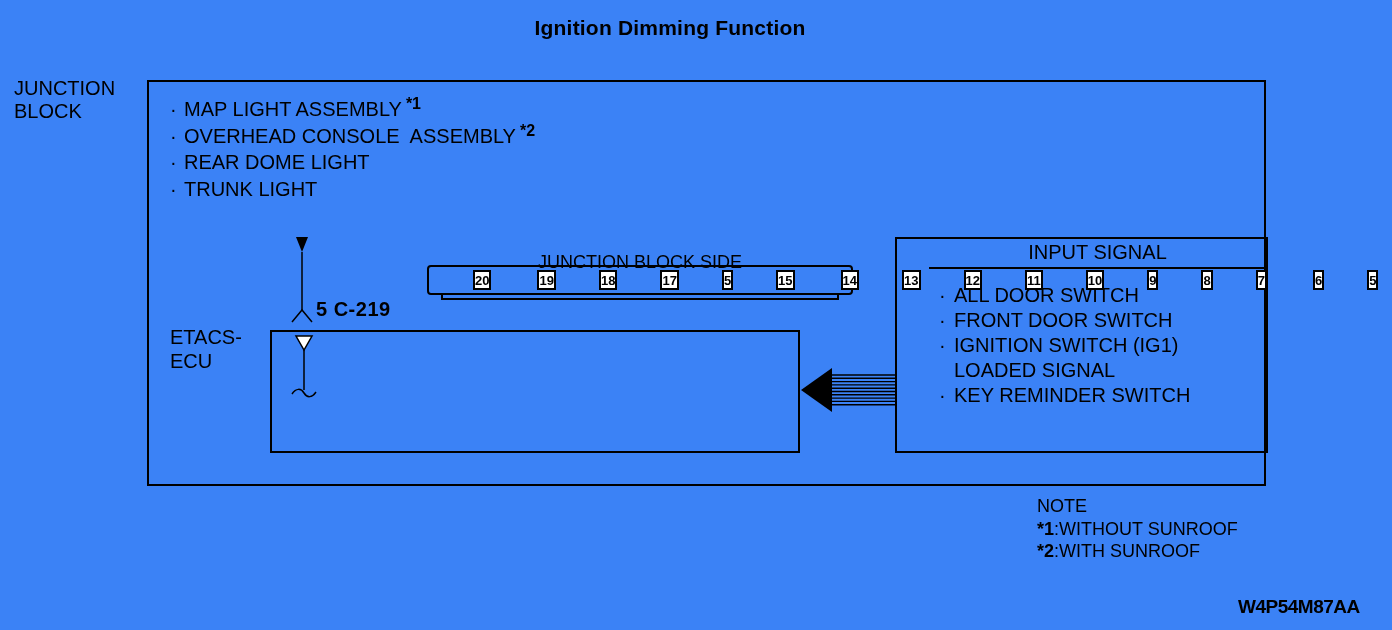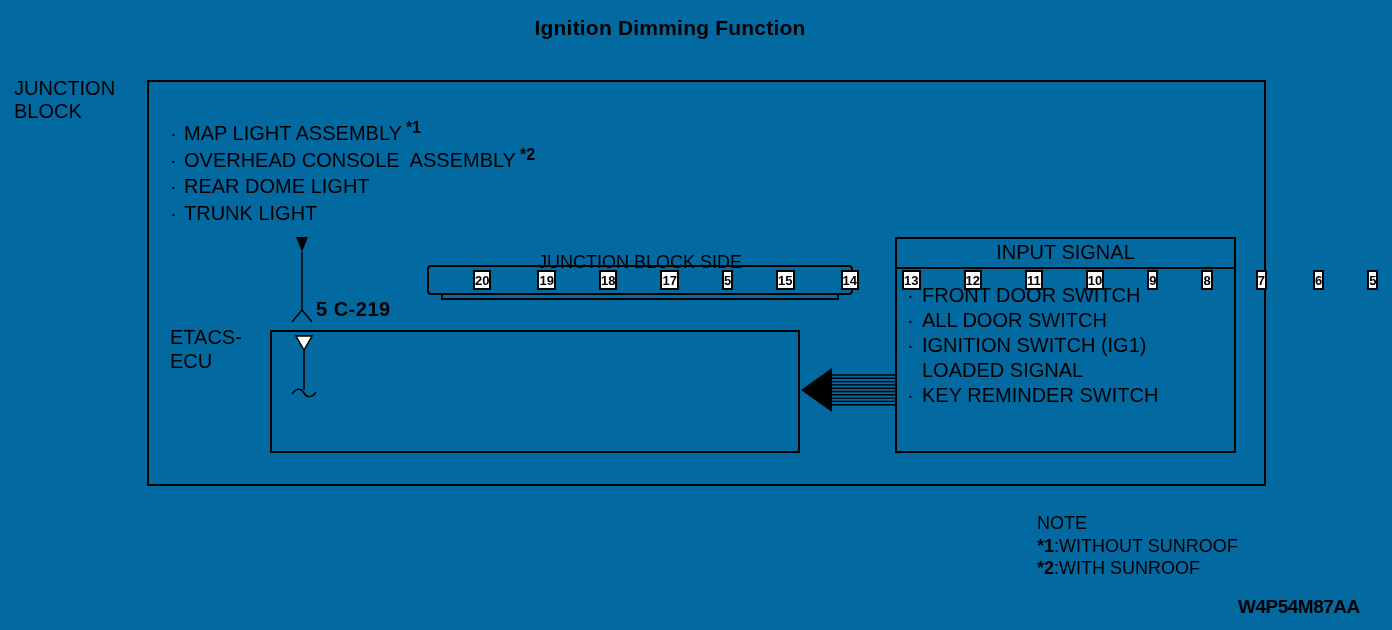--- a/index.html
+++ b/index.html
@@ -1,27 +1,27 @@
 <!DOCTYPE html>
 <html><head>
 <meta charset="utf-8">
 <style>
   html,body{margin:0;padding:0;background:#fff;}
   .canvas{
-    position:relative;width:1392px;height:630px;background:#0369a1;color:#000;
+    position:relative;width:1392px;height:630px;background:#3b82f6;color:#000;
     font-family:"Liberation Sans",sans-serif;overflow:hidden;
   }
   .abs{position:absolute;}
   .title{
     left:340px;top:16px;width:660px;text-align:center;
     font-size:21px;font-weight:bold;letter-spacing:.2px;
   }
   .jb-label{left:14px;top:77px;font-size:20px;line-height:23px;}
   .outer-box{left:147px;top:80px;width:1115px;height:402px;border:2px solid #000;}
-  .load-list{left:170px;top:97px;font-size:20px;line-height:25.5px;margin-top:24px;}
+  .load-list{left:170px;top:97px;font-size:20px;line-height:25.5px;}
   .load-row{white-space:pre;}
   .bullet{display:inline-block;width:14px;}
   .sup{font-weight:bold;font-size:16px;position:relative;top:-7px;margin-left:4px;}
   .conn-label{left:316px;top:298px;font-size:20px;font-weight:bold;letter-spacing:.5px;}
   .jbs-label{left:427px;top:252px;width:426px;text-align:center;font-size:18px;}
   .pin-strip{
     left:427px;top:265px;width:426px;height:30px;border:2px solid #000;border-radius:4px;
     box-sizing:border-box;
   }
   .pin-row{display:flex;align-items:center;gap:1px;height:100%;padding:2px;box-sizing:border-box;}
@@ -30,29 +30,29 @@
     display:flex;align-items:center;justify-content:center;
     font-size:13px;font-weight:bold;background:#fff;margin-left:42px;
   }
   .pin-gap{flex:0 0 2px;}
   .pin-lip{
     position:absolute;left:12px;right:12px;top:100%;height:5px;
     border:2px solid #000;border-top:none;
   }
   .etacs-label{left:170px;top:325px;font-size:20px;line-height:24px;}
   .etacs-box{left:270px;top:330px;width:526px;height:119px;border:2px solid #000;}
-  .input-box{left:895px;top:237px;width:337px;height:212px;border:2px solid #000;}
+  .input-box{left:895px;top:237px;width:337px;height:212px;border:2px solid #000;padding-left:32px;}
   .input-header{
     height:28px;line-height:27px;border-bottom:2px solid #000;
     text-align:center;font-size:20px;
   }
   .input-list{padding:14px 0 0 10px;font-size:20px;line-height:25px;}
   .input-row{white-space:pre;}
   .input-bullet{display:inline-block;width:15px;}
-  .note{left:1037px;top:495px;font-size:18px;line-height:22.5px;margin-top:17px;}
+  .note{left:1037px;top:495px;font-size:18px;line-height:22.5px;}
   .note-ref{font-weight:bold;}
   .doc-code{
     left:1238px;top:596px;font-family:Liberation Sans, sans-serif;
     font-weight:bold;font-size:19px;letter-spacing:-.5px;
   }
   svg{display:block;}
 </style>
 </head>
 <body>
 
@@ -139,22 +139,22 @@
       <line x1="33" y1="36.1" x2="96" y2="36.1"></line>
       <line x1="33" y1="39.4" x2="96" y2="39.4"></line>
       <line x1="33" y1="42.7" x2="96" y2="42.7"></line>
     </g>
     <polygon points="2,28 33,6 33,50" fill="#000"></polygon>
   </svg>
 
   <div class="abs input-box">
     <div class="input-header">INPUT SIGNAL</div>
     <div class="input-list">
+      <div class="input-row"><span class="input-bullet">·</span><span>ALL DOOR SWITCH</span></div>
       <div class="input-row"><span class="input-bullet">·</span><span>FRONT DOOR SWITCH</span></div>
-      <div class="input-row"><span class="input-bullet">·</span><span>ALL DOOR SWITCH</span></div>
       <div class="input-row"><span class="input-bullet">·</span><span>IGNITION SWITCH (IG1)</span></div>
       <div class="input-row"><span class="input-bullet"></span><span>LOADED SIGNAL</span></div>
       <div class="input-row"><span class="input-bullet">·</span><span>KEY REMINDER SWITCH</span></div>
     </div>
   </div>
 
   <div class="abs note">
     <div>NOTE</div>
     <div><span class="note-ref">*1</span><span>:</span><span>WITHOUT SUNROOF</span></div>
     <div><span class="note-ref">*2</span><span>:</span><span>WITH SUNROOF</span></div>

